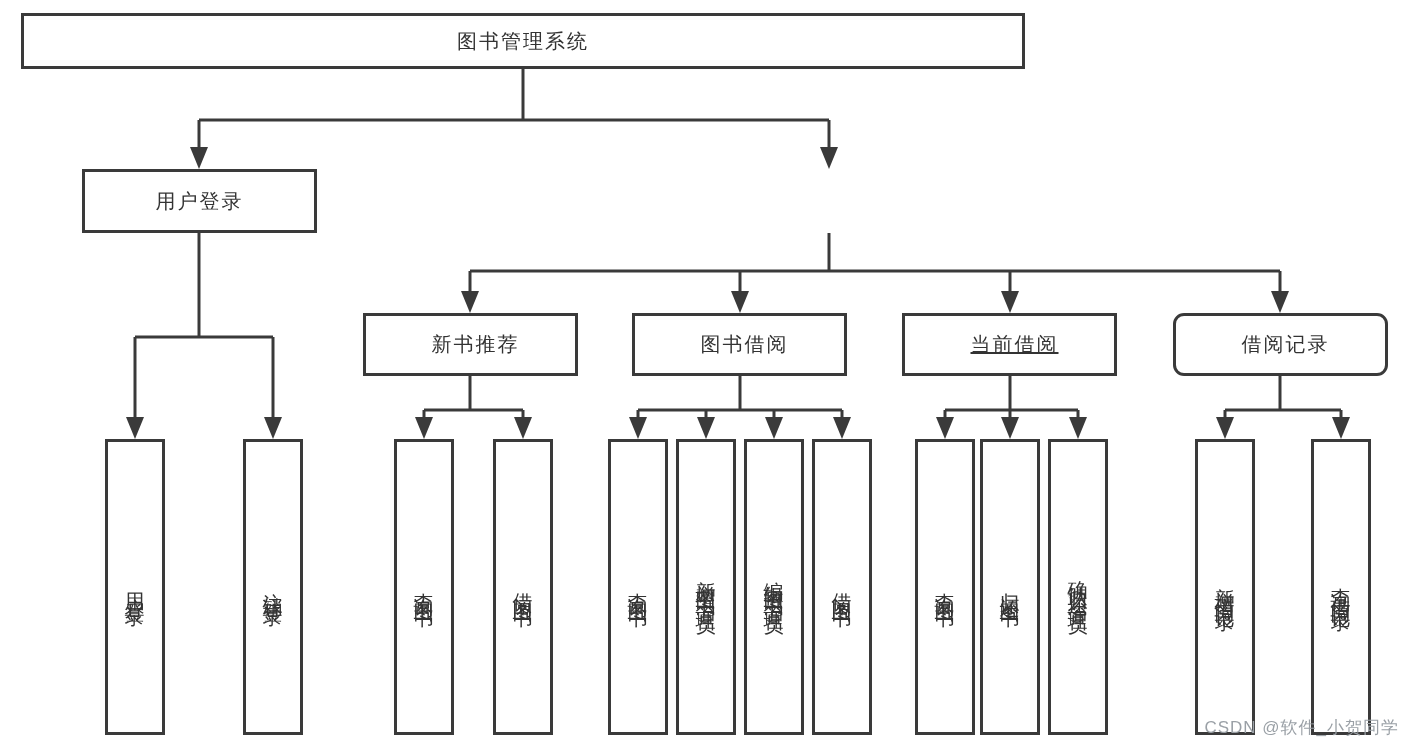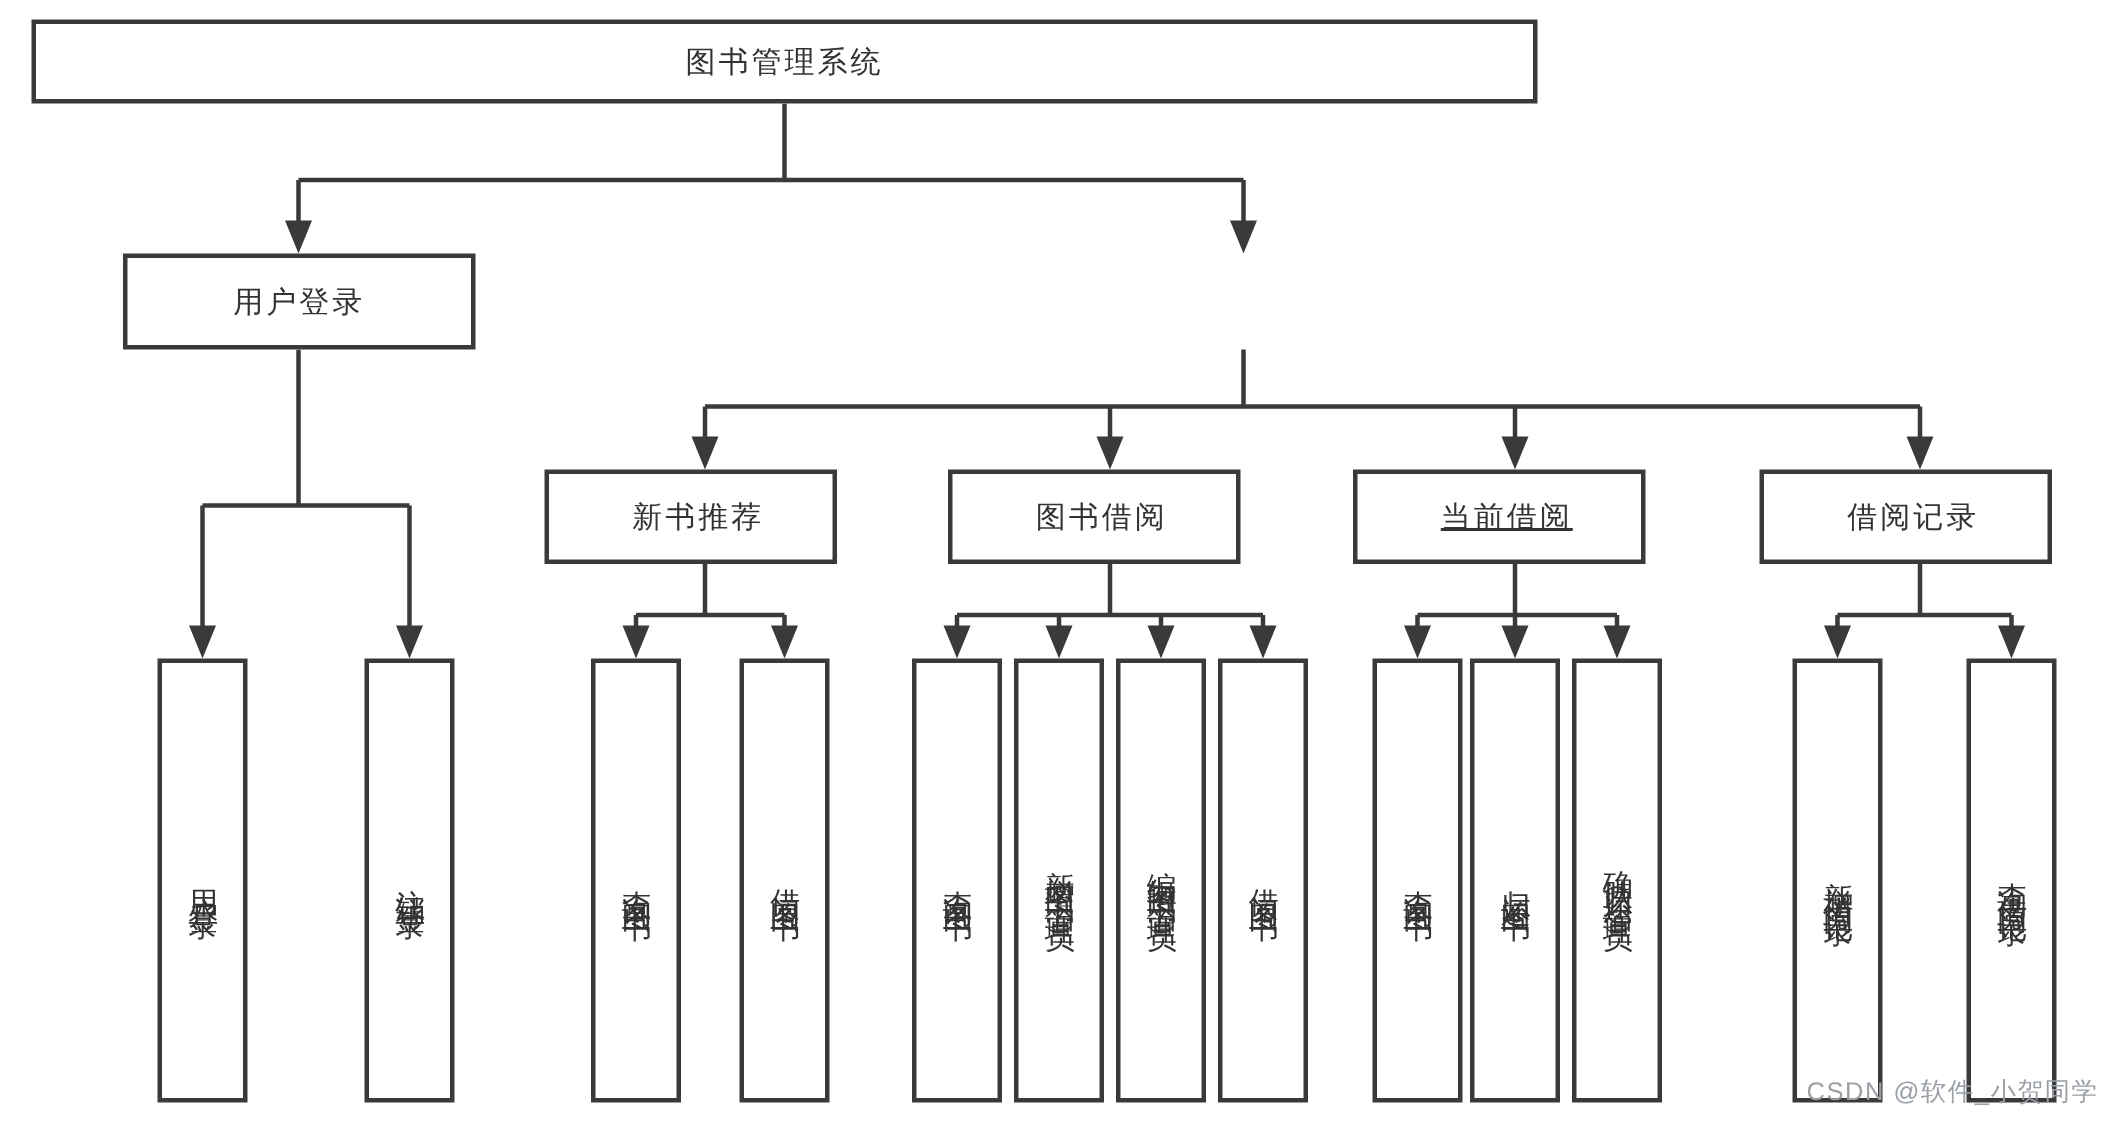--- a/index.html
+++ b/index.html
@@ -40,21 +40,21 @@
 
   .hlabel {
     font-size: 20px;
     letter-spacing: 2px;
     color: #333333;
     white-space: nowrap;
   }
 
   .node.root  { left: 21px;  top: 13px;  width: 1004px; height: 56px; }
   .node.lvl1  { height: 64px; width: 235px; top: 169px; }
-  .node.lvl2  { height: 63px; width: 195px; top: 313px; padding-left: 10px; }
+  .node.lvl2  { height: 63px; width: 215px; top: 313px; padding-left: 10px; }
 
   .node.leaf  { top: 439px; height: 296px; width: 60px; }
   .vtext {
     writing-mode: vertical-lr;
     text-orientation: mixed;
     font-size: 20px;
     line-height: 1;
     letter-spacing: 5px;
     color: #333333;
     white-space: nowrap;
@@ -161,21 +161,21 @@
 
   <div class="node lvl2" style="left:363px;">
     <span class="hlabel">新书推荐</span>
   </div>
   <div class="node lvl2" style="left:632px;">
     <span class="hlabel">图书借阅</span>
   </div>
   <div class="node lvl2" style="left:902px;text-decoration:underline;">
     <span class="hlabel">当前借阅</span>
   </div>
-  <div class="node lvl2" style="left:1173px;">
+  <div class="node lvl2" style="left:1173px;border-radius:11px;">
     <span class="hlabel">借阅记录</span>
   </div>
 
   <div class="node leaf" style="left:105px;">
     <span class="vtext">用户登录</span>
   </div>
   <div class="node leaf" style="left:243px;">
     <span class="vtext">注销登录</span>
   </div>
 

